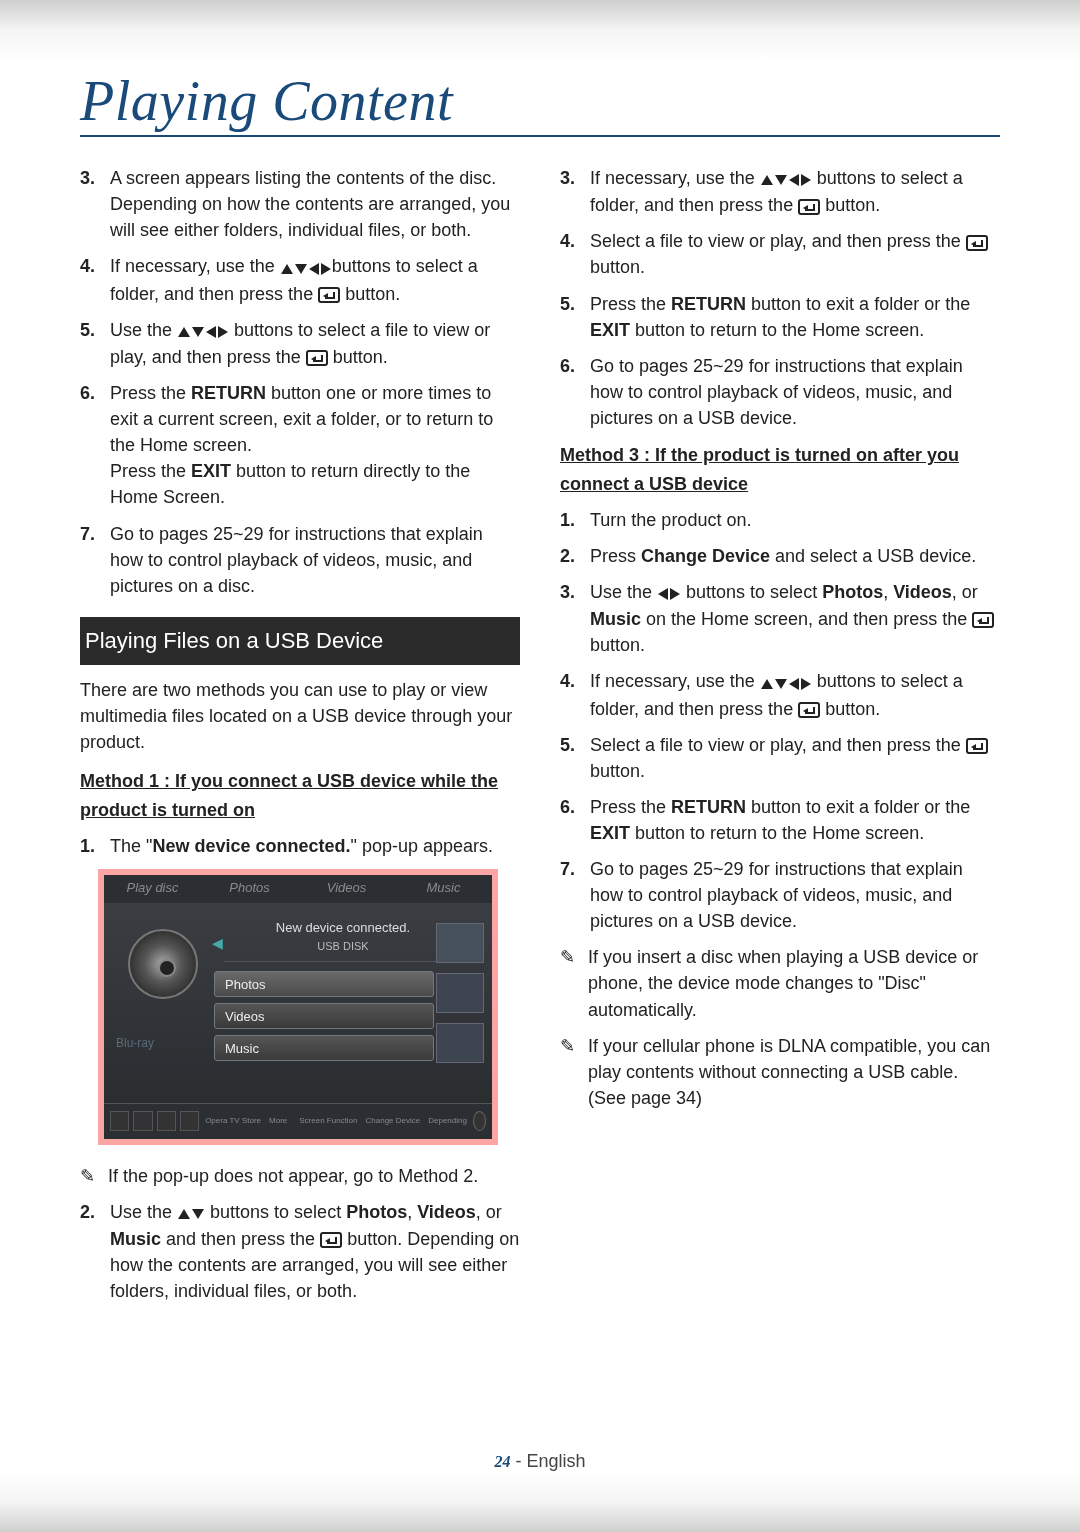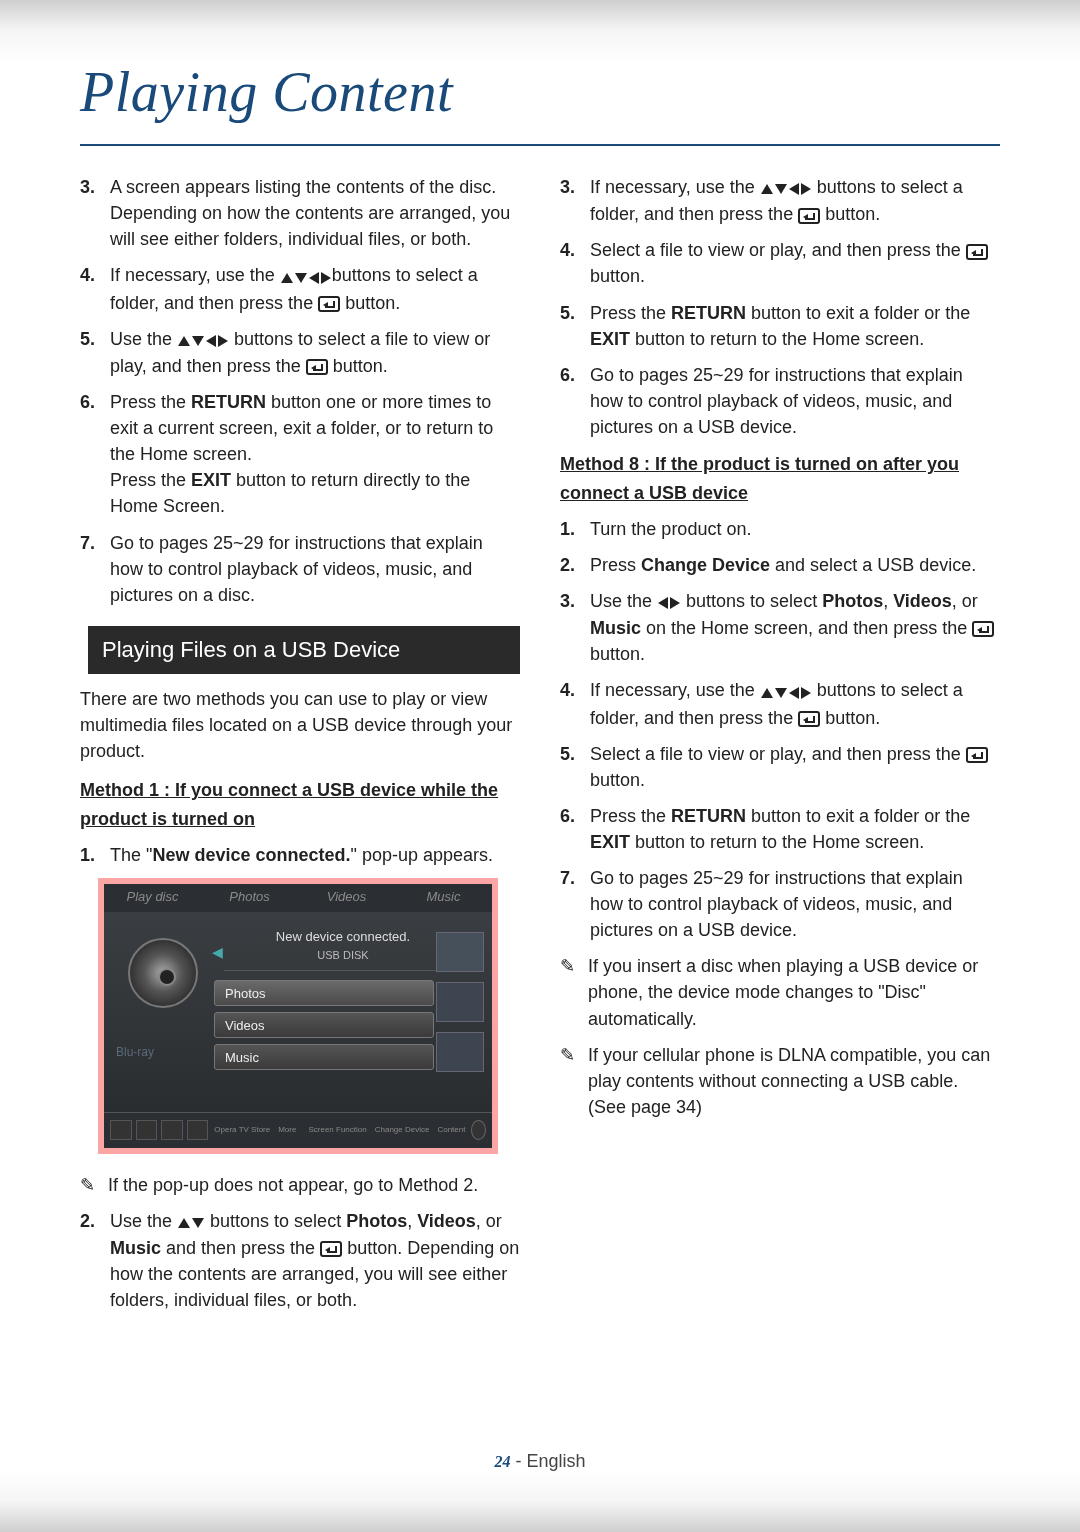--- a/index.html
+++ b/index.html
@@ -12,23 +12,24 @@
   }
   .page {
     padding: 60px 80px 40px 80px;
   }
   .title {
     font-family: Georgia, 'Times New Roman', serif;
     font-style: italic;
     font-size: 56px;
     color: #1a4a7a;
     border-bottom: 2px solid #1a4a7a;
-    padding-bottom: 20px;
+    padding-bottom: 2px;
     margin-bottom: 28px;
     letter-spacing: 0.5px;
+    margin-top: 9px;
   }
   .columns {
     display: flex;
     gap: 40px;
   }
   .col {
     flex: 1;
     font-size: 18px;
     line-height: 1.45;
   }
@@ -40,22 +41,22 @@
   ol.steps > li .num {
     width: 30px;
     flex-shrink: 0;
     font-weight: bold;
   }
   ol.steps > li .txt { flex: 1; }
   .section-bar {
     background: #2a2a2a;
     color: #fff;
     font-size: 22px;
-    padding: 8px 14px;
-    margin: 18px 0 12px 8px;
+    padding: 8px 5px;
+    margin: 18px 0 12px 0;
     font-weight: 500;
   }
   .para { margin-bottom: 12px; }
   .method-head {
     font-weight: bold;
     text-decoration: underline;
     margin: 10px 0 8px 0;
     line-height: 1.6;
   }
   .note {
@@ -324,21 +325,21 @@
         <div class="shot-footer">
           <div class="fbox"></div>
           <div class="fbox"></div>
           <div class="fbox"></div>
           <div class="fbox"></div>
           <div class="flabel">Opera TV Store</div>
           <div class="flabel">More</div>
           <div style="flex:1"></div>
           <div class="flabel">Screen Function</div>
           <div class="flabel">Change Device</div>
-          <div class="flabel">Content</div>
+          <div class="flabel">Depending</div>
           <div class="fround"></div>
         </div>
       </div>
 
       <div class="note">
         <span class="note-icon">✎</span>
         <span class="txt">If the pop-up does not appear, go to Method 2.</span>
       </div>
 
       <ol class="steps">
@@ -370,21 +371,21 @@
           <span class="txt">
             <span>Press the </span><span class="bold">RETURN</span><span> button to exit a folder or the </span><span class="bold">EXIT</span><span> button to return to the Home screen.</span>
           </span>
         </li>
         <li>
           <span class="num">6.</span>
           <span class="txt">Go to pages 25~29 for instructions that explain how to control playback of videos, music, and pictures on a USB device.</span>
         </li>
       </ol>
 
-      <div class="method-head">Method 8 : If the product is turned on after you connect a USB device</div>
+      <div class="method-head">Method 3 : If the product is turned on after you connect a USB device</div>
 
       <ol class="steps">
         <li>
           <span class="num">1.</span>
           <span class="txt">Turn the product on.</span>
         </li>
         <li>
           <span class="num">2.</span>
           <span class="txt">
             <span>Press </span><span class="bold">Change Device</span><span> and select a USB device.</span>

